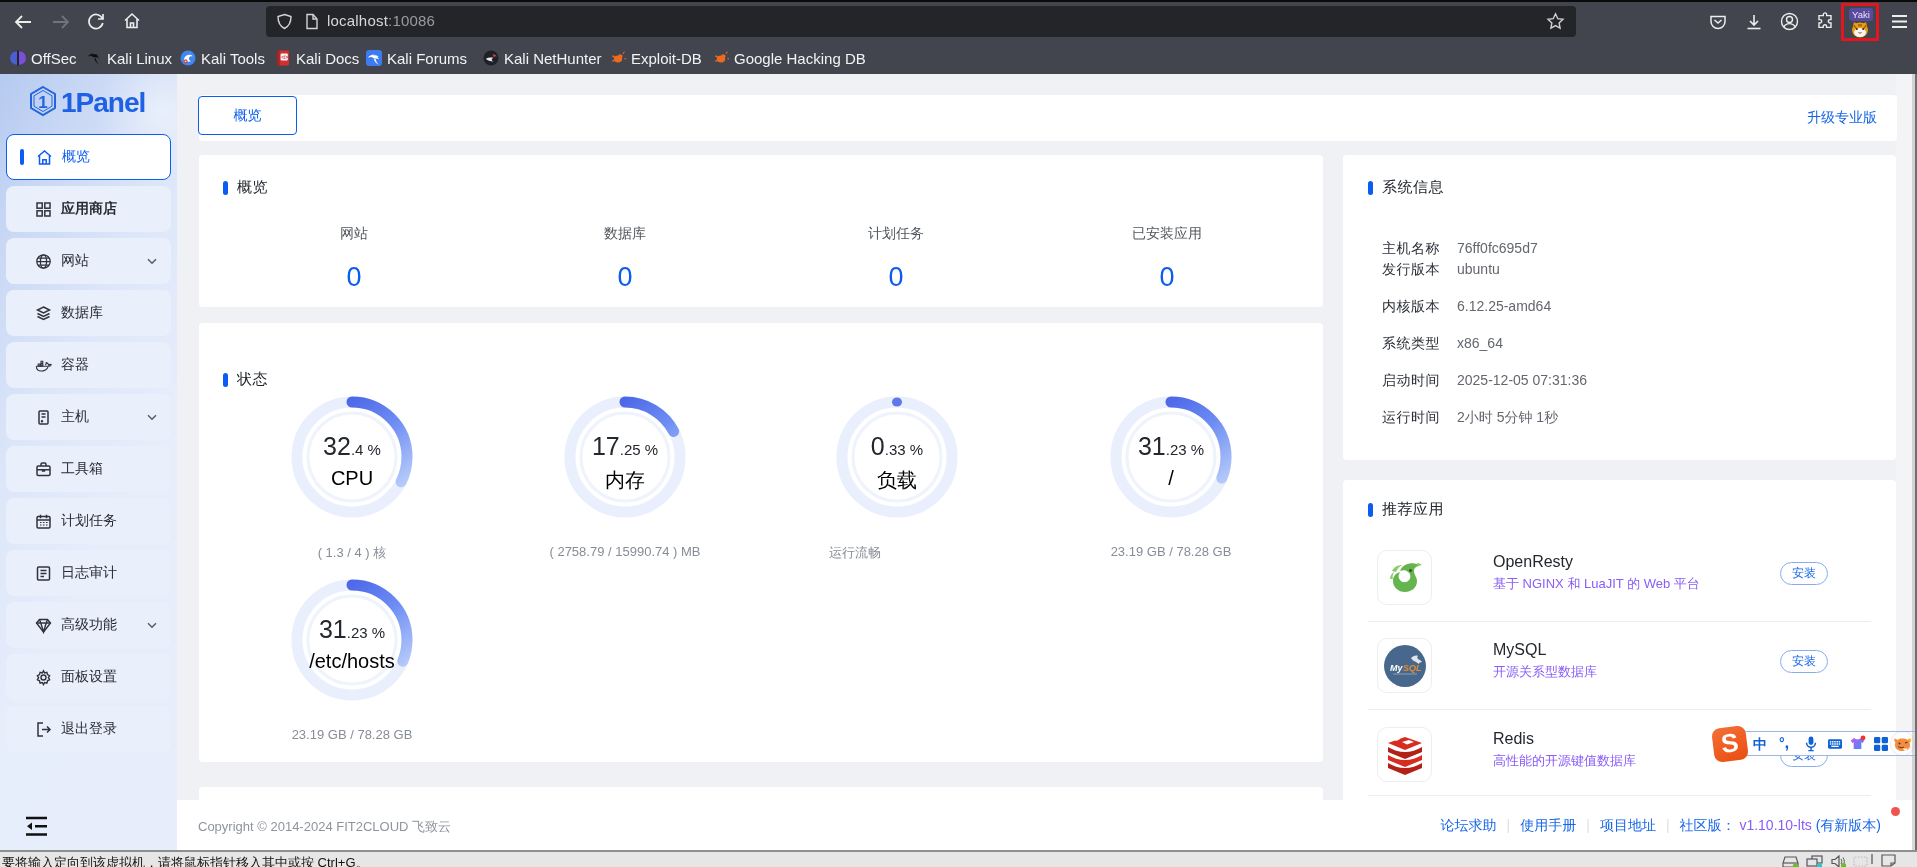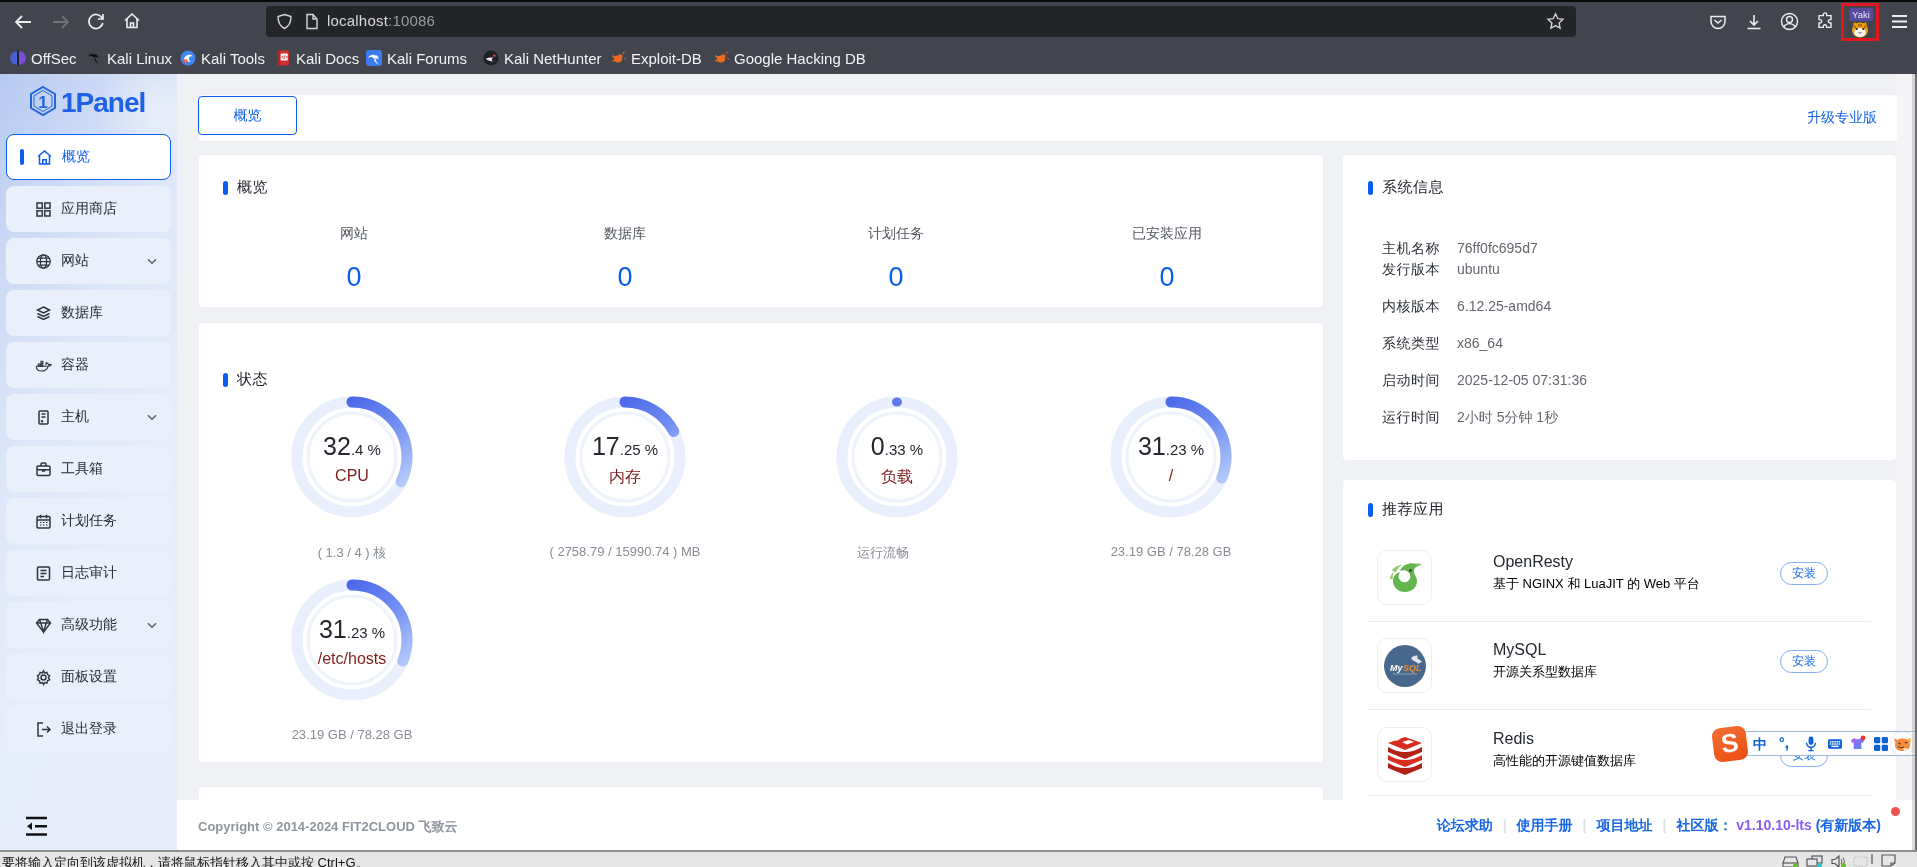--- a/index.html
+++ b/index.html
@@ -48,37 +48,37 @@
 .ctitle .bar { width:5px; height:14px; border-radius:2.5px; background:#0b5cf0; margin-right:9px; }
 .ctitle .t { font-size:15px; font-weight:500; color:#23272e; letter-spacing:0.5px; }
 
 .statcol { position:absolute; width:120px; text-align:center; }
 .statcol .sl { font-size:14px; color:#51565e; }
 .statcol .sv { font-size:27px; color:#0b5cf0; margin-top:19px; }
 
 .gauge { position:absolute; width:136px; text-align:center; }
 .gnum { font-size:25px; color:#23272e; }
 .gnum small { font-size:15px; color:#23272e; }
-.glab { font-size:16px; color:#7f1d1d; }
+.glab { font-size:20px; color:#000000; }
 .gsub { position:absolute; width:260px; text-align:center; font-size:13px; color:#878d96; }
 
 
 .sirow { position:absolute; left:1382px; font-size:14px; }
 .sirow .k { display:inline-block; width:75px; color:#2b3038; font-weight:500; letter-spacing:0.5px; }
 .sirow .v { color:#63676e; }
 
 
 .appicon { position:absolute; left:1377px; width:55px; height:55px; border:1px solid #eceef0; border-radius:10px; background:#fff; }
 .appname { position:absolute; left:1493px; font-size:16px; font-weight:500; color:#23272e; }
-.appdesc { position:absolute; left:1493px; font-size:13px; color:#000000; }
+.appdesc { position:absolute; left:1493px; font-size:13px; color:#8b5cf6; }
 .appbtn { position:absolute; left:1780px; width:48px; height:23px; border:1px solid #86aef2; border-radius:12px; color:#1766e8; font-size:12px; display:flex; align-items:center; justify-content:center; background:#fff; }
 .appdiv { position:absolute; left:1368px; width:503px; height:1px; background:#ececee; }
 
 
-#footer { position:absolute; left:177px; top:728px; width:1740px; height:50px; background:#fff;font-weight:bold; }
+#footer { position:absolute; left:177px; top:728px; width:1740px; height:50px; background:#fff; }
 #footer .copy { position:absolute; left:21px; top:18px; font-size:13px; color:#8f959d; }
 #footer .links { position:absolute; right:36px; top:17px; font-size:14px; color:#1766e8; }
 #footer .links .sep { color:#dcdfe3; margin:0 10px; }
 #footer .links .dark { color:#8b5cf6; }
 #footer .dot { position:absolute; left:1714px; top:7px; width:9px; height:9px; border-radius:50%; background:#ef5350; }
 
 #collapse { position:absolute; left:25px; top:744px; }
 
 
 #redge { position:absolute; right:0; top:0; width:2px; height:778px; background:#6e6e70; }
@@ -250,21 +250,21 @@
       </svg>
     </div>
   <div class="mitem active" style="top: 62px;">
         <svg viewBox="0 0 17 17" fill="none" stroke="#0b5cf0" stroke-width="1.5">
           <path d="M2 7.5 8.5 2l6.5 5.5M3.5 6.5V15h10V6.5"></path>
           <path d="M6.8 15v-4.2h3.4V15"></path>
         </svg>
         <div class="pill"></div>
         <span class="mtxt">概览</span>
       </div>
-      <div class="mitem" style="top: 114px;">
+      <div class="mitem" style="top: 114px; font-weight: bold;">
         <svg viewBox="0 0 17 17" fill="none" stroke="#2f343c" stroke-width="1.5">
           <rect x="2" y="2" width="5.2" height="5.2"></rect>
           <rect x="9.8" y="2" width="5.2" height="5.2"></rect>
           <rect x="2" y="9.8" width="5.2" height="5.2"></rect>
           <rect x="9.8" y="9.8" width="5.2" height="5.2"></rect>
         </svg>
         <span class="mtxt">应用商店</span>
       </div>
       <div class="mitem" style="top: 166px;">
         <svg viewBox="0 0 17 17" fill="none" stroke="#2f343c" stroke-width="1.25">
@@ -429,21 +429,21 @@
     </linearGradient>
         </defs>
     <circle cx="68" cy="68" r="55" fill="none" stroke="#e9effc" stroke-width="11"></circle>
     <circle cx="68" cy="68" r="44" fill="#fff" stroke="#eef3fc" stroke-width="3"></circle>
     <ellipse cx="68" cy="13" rx="5" ry="4.6" fill="#6078ea"></ellipse>
   </svg>
       <div class="gauge" style="left:829px;top:360px">
      <div class="gnum">0<small>.33 %</small></div>
      <div class="glab" style="margin-top:6px">负载</div>
       </div>
-      <div class="gsub" style="left:753px;top:472px">运行流畅</div>
+      <div class="gsub" style="left:725px;top:472px">运行流畅</div>
       <svg class="abs" style="left:1103px;top:317px" width="136" height="136" viewBox="0 0 136 136">
     <defs>
           <linearGradient id="gg3" gradientUnits="userSpaceOnUse" x1="125" y1="50" x2="30" y2="122">
       <stop offset="0%" stop-color="#4660e6"></stop>
             <stop offset="45%" stop-color="#6d8cf3"></stop>
             <stop offset="100%" stop-color="#c3d6fb"></stop>
     </linearGradient>
         </defs>
     <circle cx="68" cy="68" r="55" fill="none" stroke="#e9effc" stroke-width="11"></circle>
     <circle cx="68" cy="68" r="44" fill="#fff" stroke="#eef3fc" stroke-width="3"></circle>

